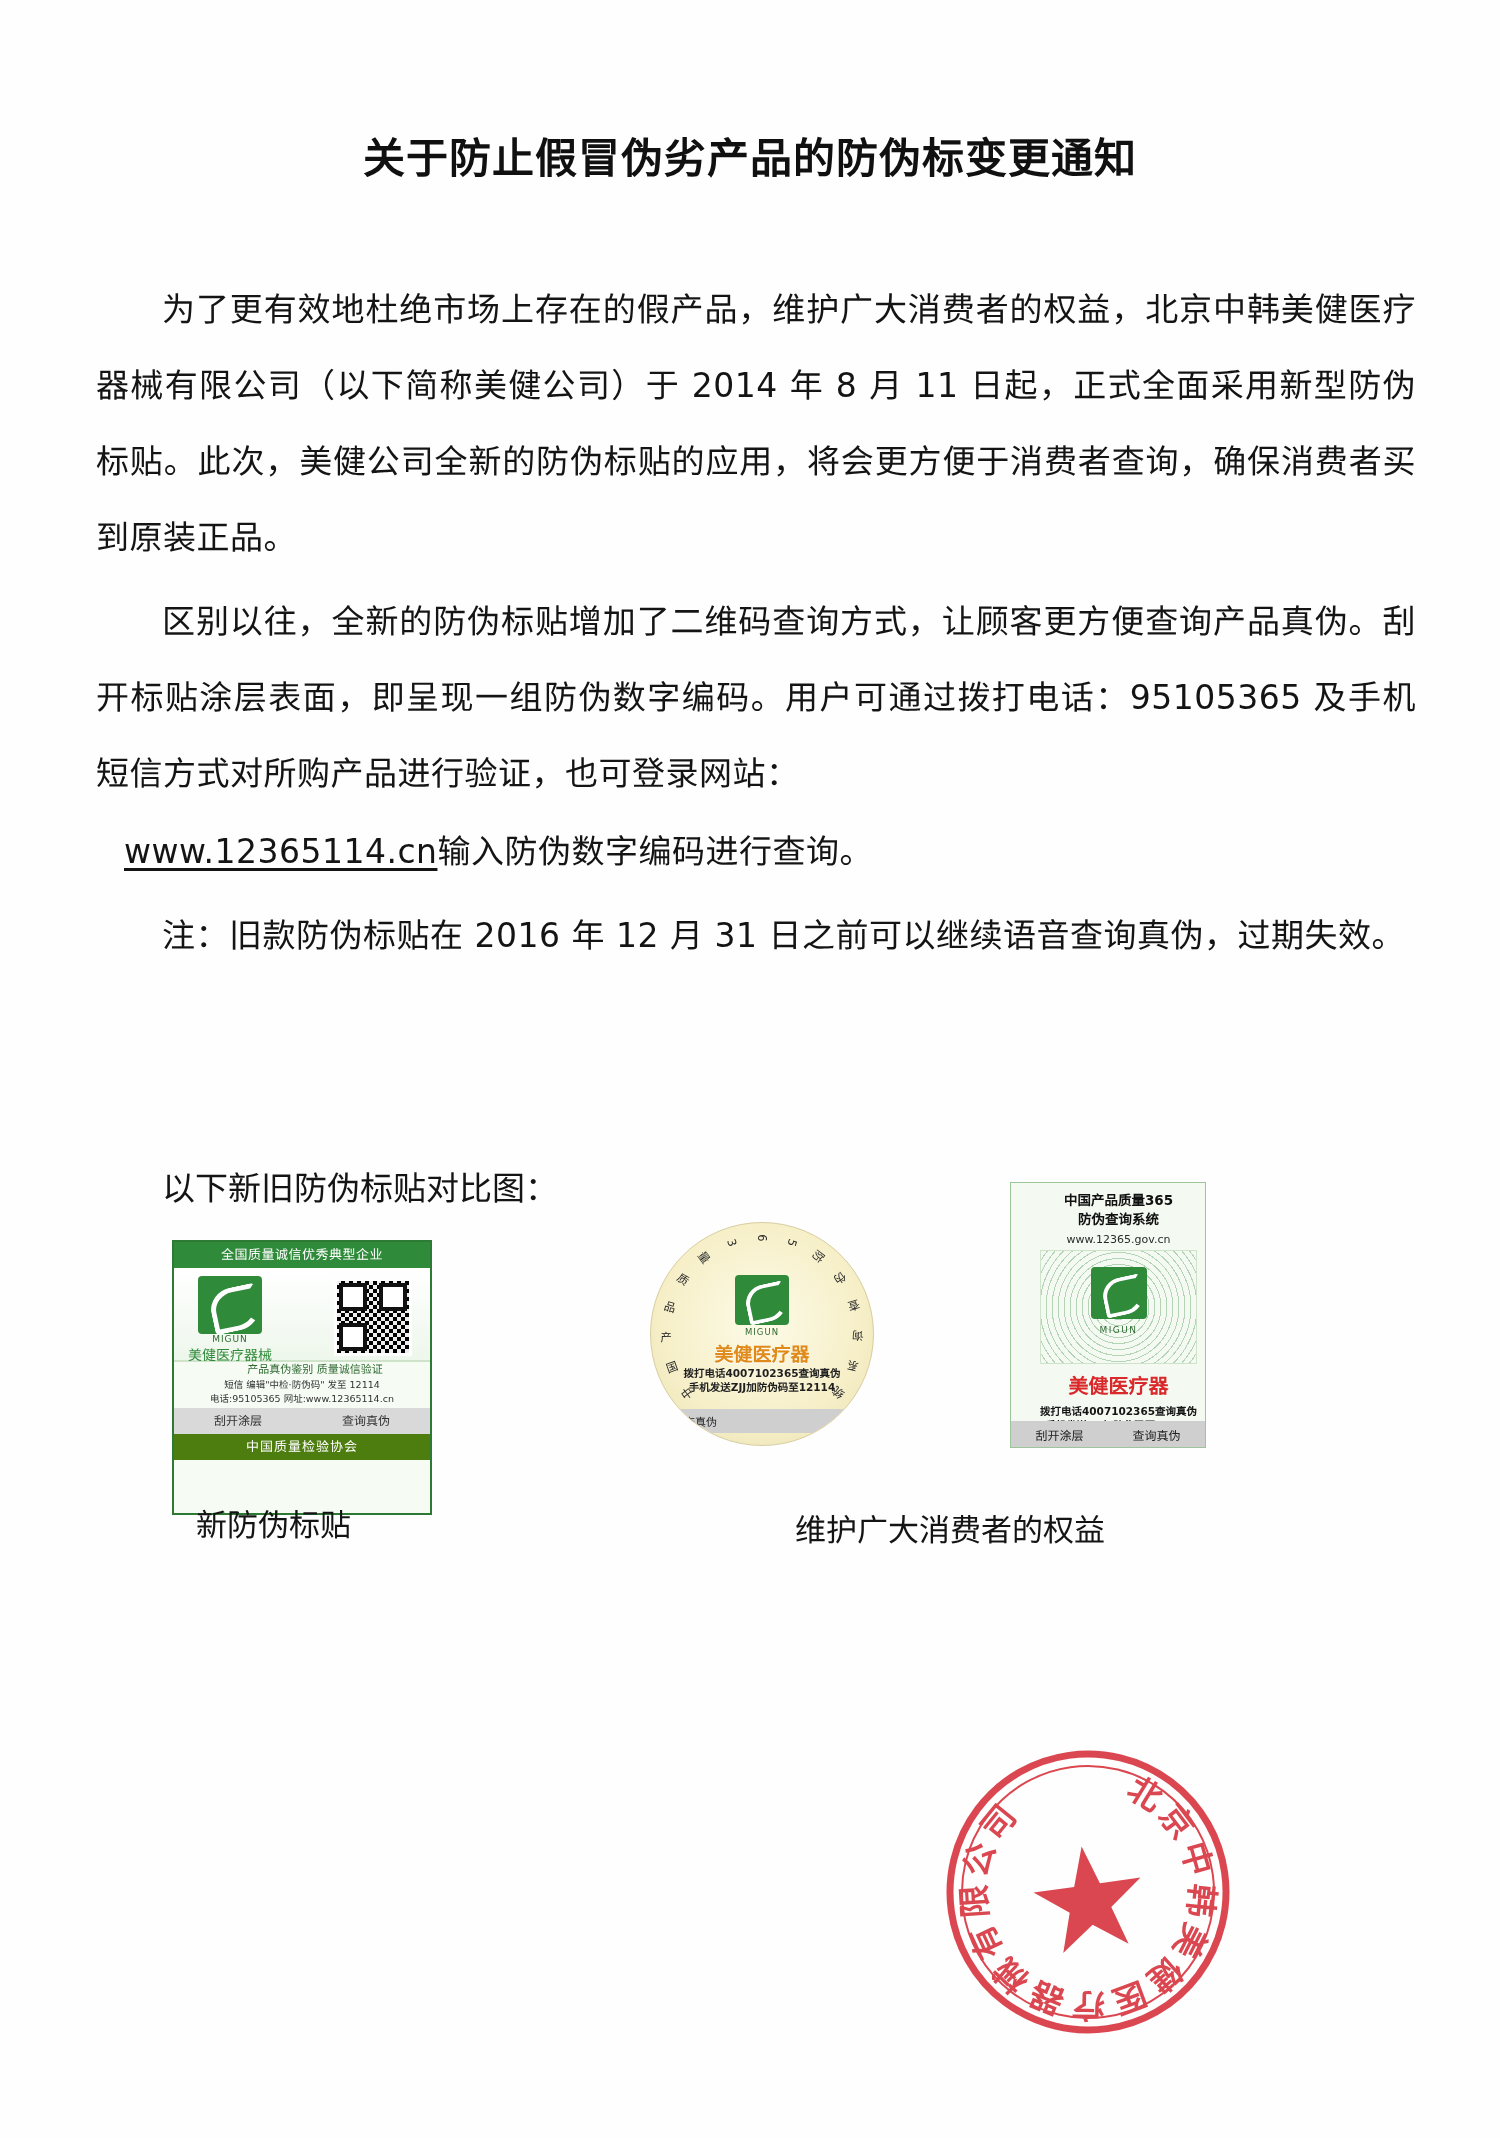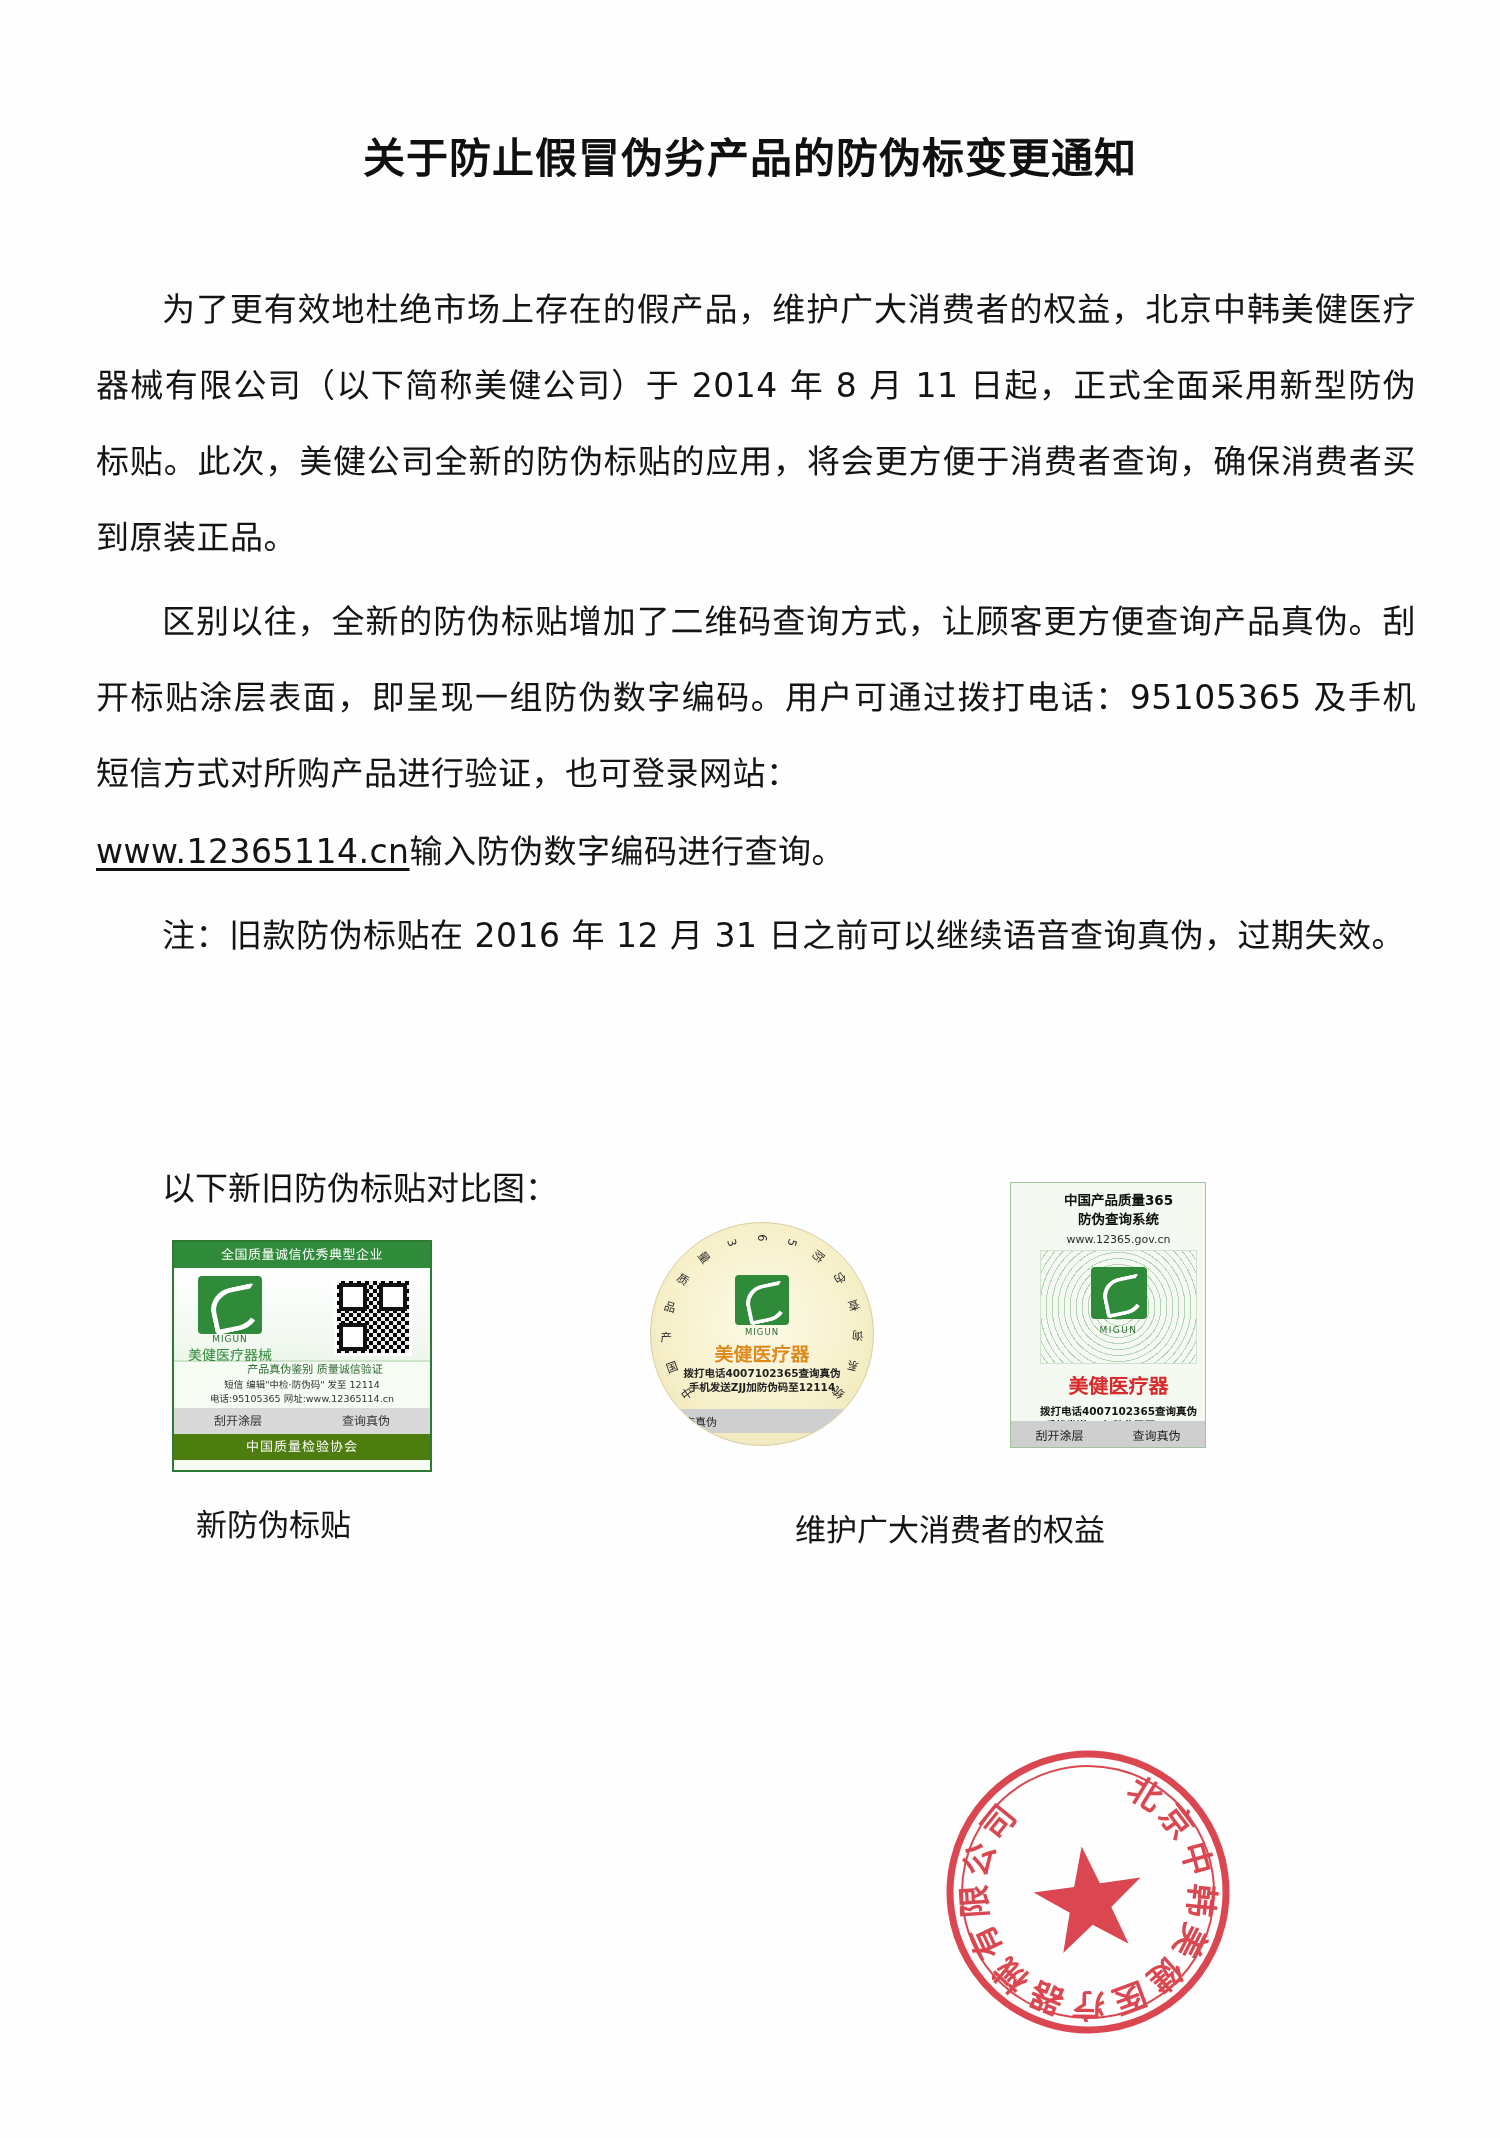--- a/index.html
+++ b/index.html
@@ -50,20 +50,21 @@
     color: #141414;
     letter-spacing: 0.5px;
   }
   p.para.tight {
     margin-bottom: 2px;
   }
   .link {
     text-decoration: underline;
     text-underline-offset: 5px;
     letter-spacing: 0.5px;
+    margin-left: 28px;
   }
 
   
   .compare-lead {
     position: absolute;
     top: 1162px;
     left: 162px;
     font-size: 33px;
     color: #141414;
     font-family: Liberation Serif, serif;
@@ -77,21 +78,21 @@
   }
   .cap-new { top: 1500px; left: 196px; }
   .cap-old { top: 1505px; left: 795px; }
 
   
   .label-new {
     position: absolute;
     top: 1240px;
     left: 172px;
     width: 260px;
-    height: 232px;
+    height: 275px;
     border: 2px solid #2d7a34;
     background: #f6fbf4;
     box-sizing: border-box;
     font-family: "DejaVu Sans", sans-serif;
     overflow: hidden;
   }
   .ln-top {
     height: 26px;
     background: #2f8a3a;
     color: #ffffff;

